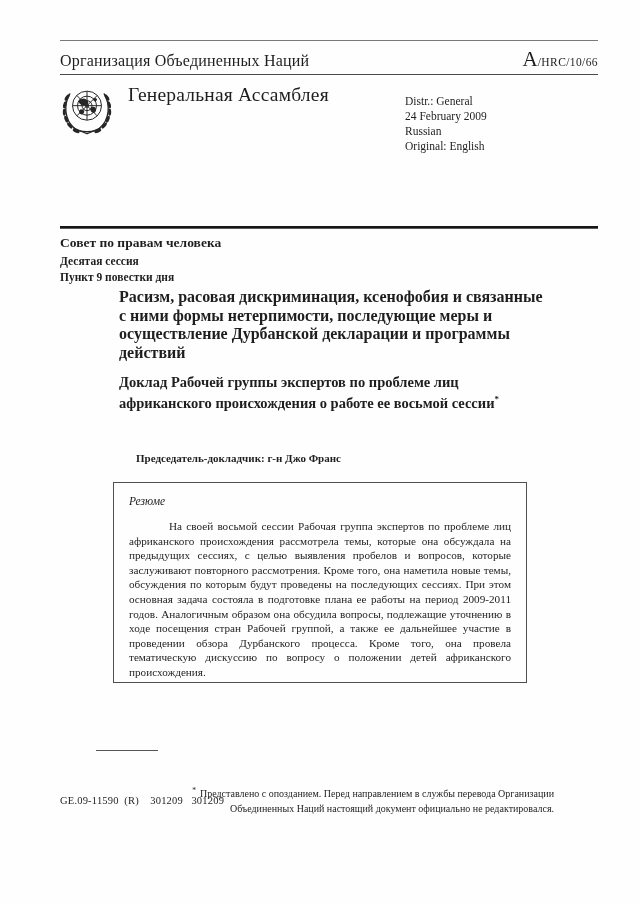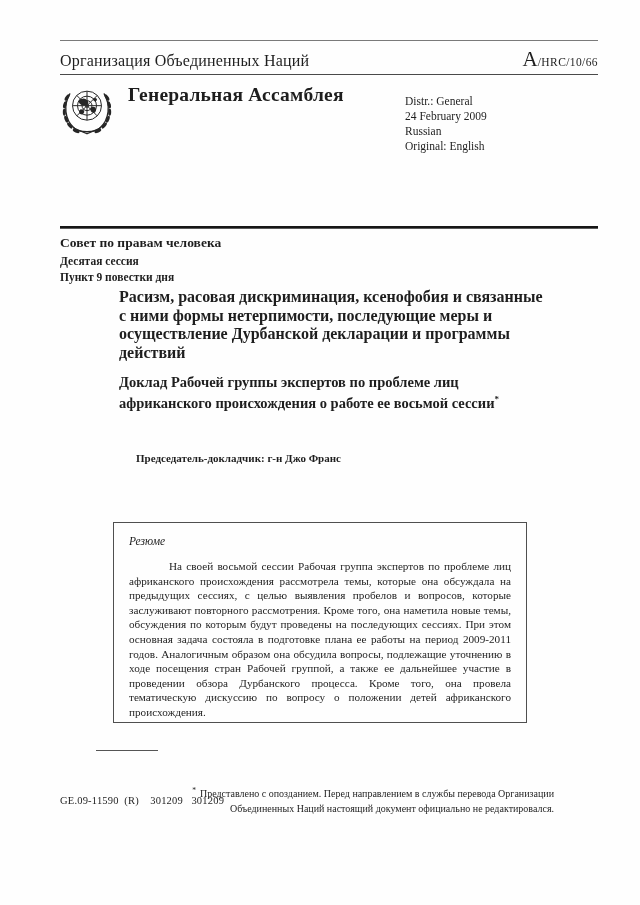--- a/index.html
+++ b/index.html
@@ -15,38 +15,38 @@
   .rule-thick { position:absolute; left:60px; right:42px; top:226px; height:2px;
     border-top:2px solid #161616; border-bottom:1px solid #5a5a5a; }
   .masthead { position:absolute; left:60px; right:42px; top:47px;
     display:flex; justify-content:space-between; align-items:baseline; }
   .org-name { font-size:16px; letter-spacing:0.2px; }
   .doc-symbol { white-space:nowrap; }
   .sym-big { font-size:21px; }
   .sym-small { font-size:11.5px; letter-spacing:0.4px; }
   .emblem { position:absolute; left:58px; top:82px; width:58px; height:60px; }
   .assembly-title { position:absolute; left:128px; top:84px;
-    font-size:19.5px; font-weight:bold; letter-spacing:0.2px; }
+    font-size:19.5px; font-weight:normal; letter-spacing:0.2px; }
   .distr-block { position:absolute; left:405px; top:94px;
     font-size:11.5px; line-height:15px; }
   .council-block { position:absolute; left:60px; top:236px; line-height:14px; }
   .council-name { font-size:13.5px; font-weight:bold; margin-bottom:4px; }
   .session-name { font-size:11.5px; font-weight:bold; margin-bottom:2px; }
   .agenda-item { font-size:11.5px;font-weight:bold; }
   .main-title { position:absolute; left:119px; top:288px; width:432px;
     font-size:16px; font-weight:bold; line-height:18.5px; }
   .report-title { position:absolute; left:119px; top:374px; width:432px;
     font-size:14.5px; font-weight:bold; line-height:17px; }
   .report-title sup { font-size:9px; }
   .venue-line { position:absolute; left:119px; top:427px;
     font-size:13px; font-weight:bold; }
   .chair-line { position:absolute; left:136px; top:452px;
     font-size:11px; font-weight:bold; }
   .summary-box { position:absolute; left:113px; top:482px; width:414px; height:201px;
-    border:1px solid #4f4f4f; padding:12px 15px 0 15px;margin-top:40px; }
+    border:1px solid #4f4f4f; padding:12px 15px 0 15px; }
   .summary-label { font-size:11.5px; font-style:italic; }
   .summary-body { margin-top:12px; font-size:11.2px; line-height:14.6px;
     text-align:justify; text-indent:40px; }
   .footnote-rule { position:absolute; left:96px; top:750px; width:62px;
     border-top:1px solid #555; }
   .footnote { position:absolute; left:158px; top:756px; width:396px;
     font-size:10px; line-height:14.5px; text-align:right; text-indent:6px;margin-top:28px; }
   .footnote sup { font-size:7.5px; margin-right:4px; }
   .footer-ref { position:absolute; left:60px; top:795px;
     font-size:10.5px; white-space:pre; letter-spacing:0.2px; }

